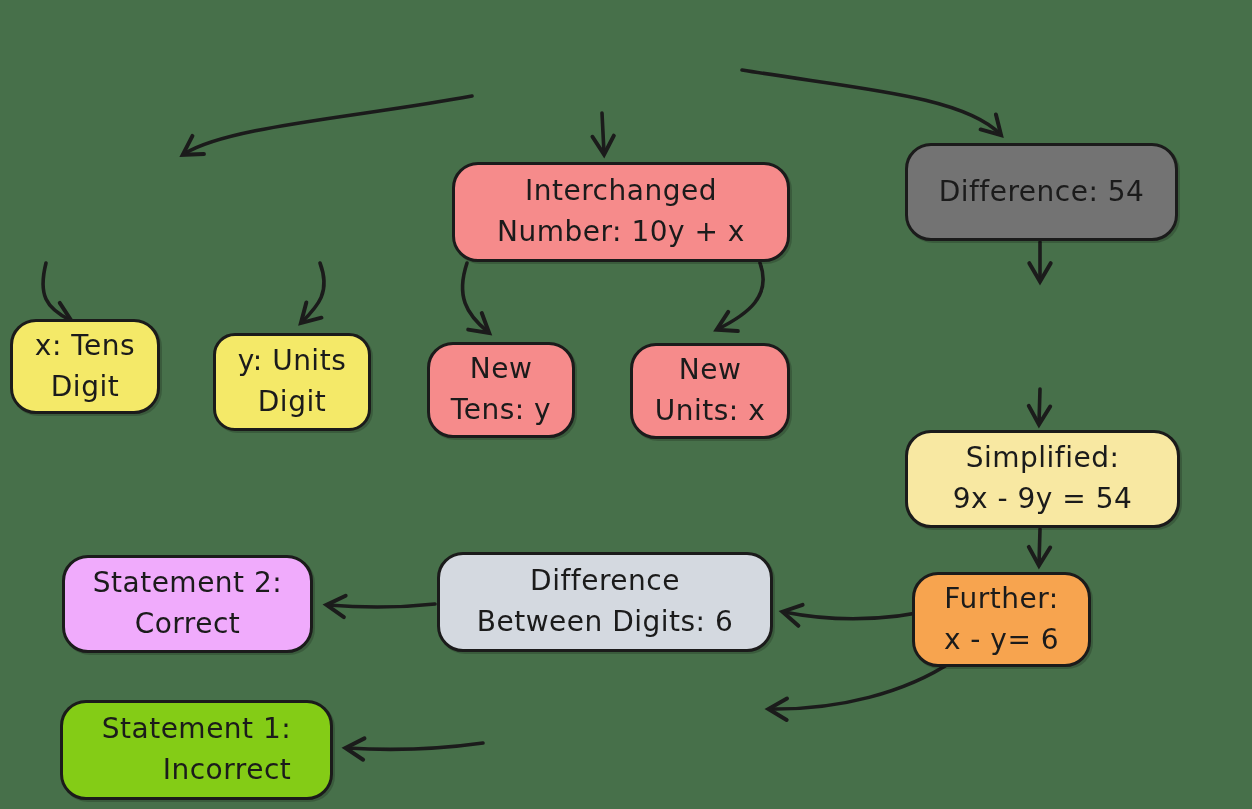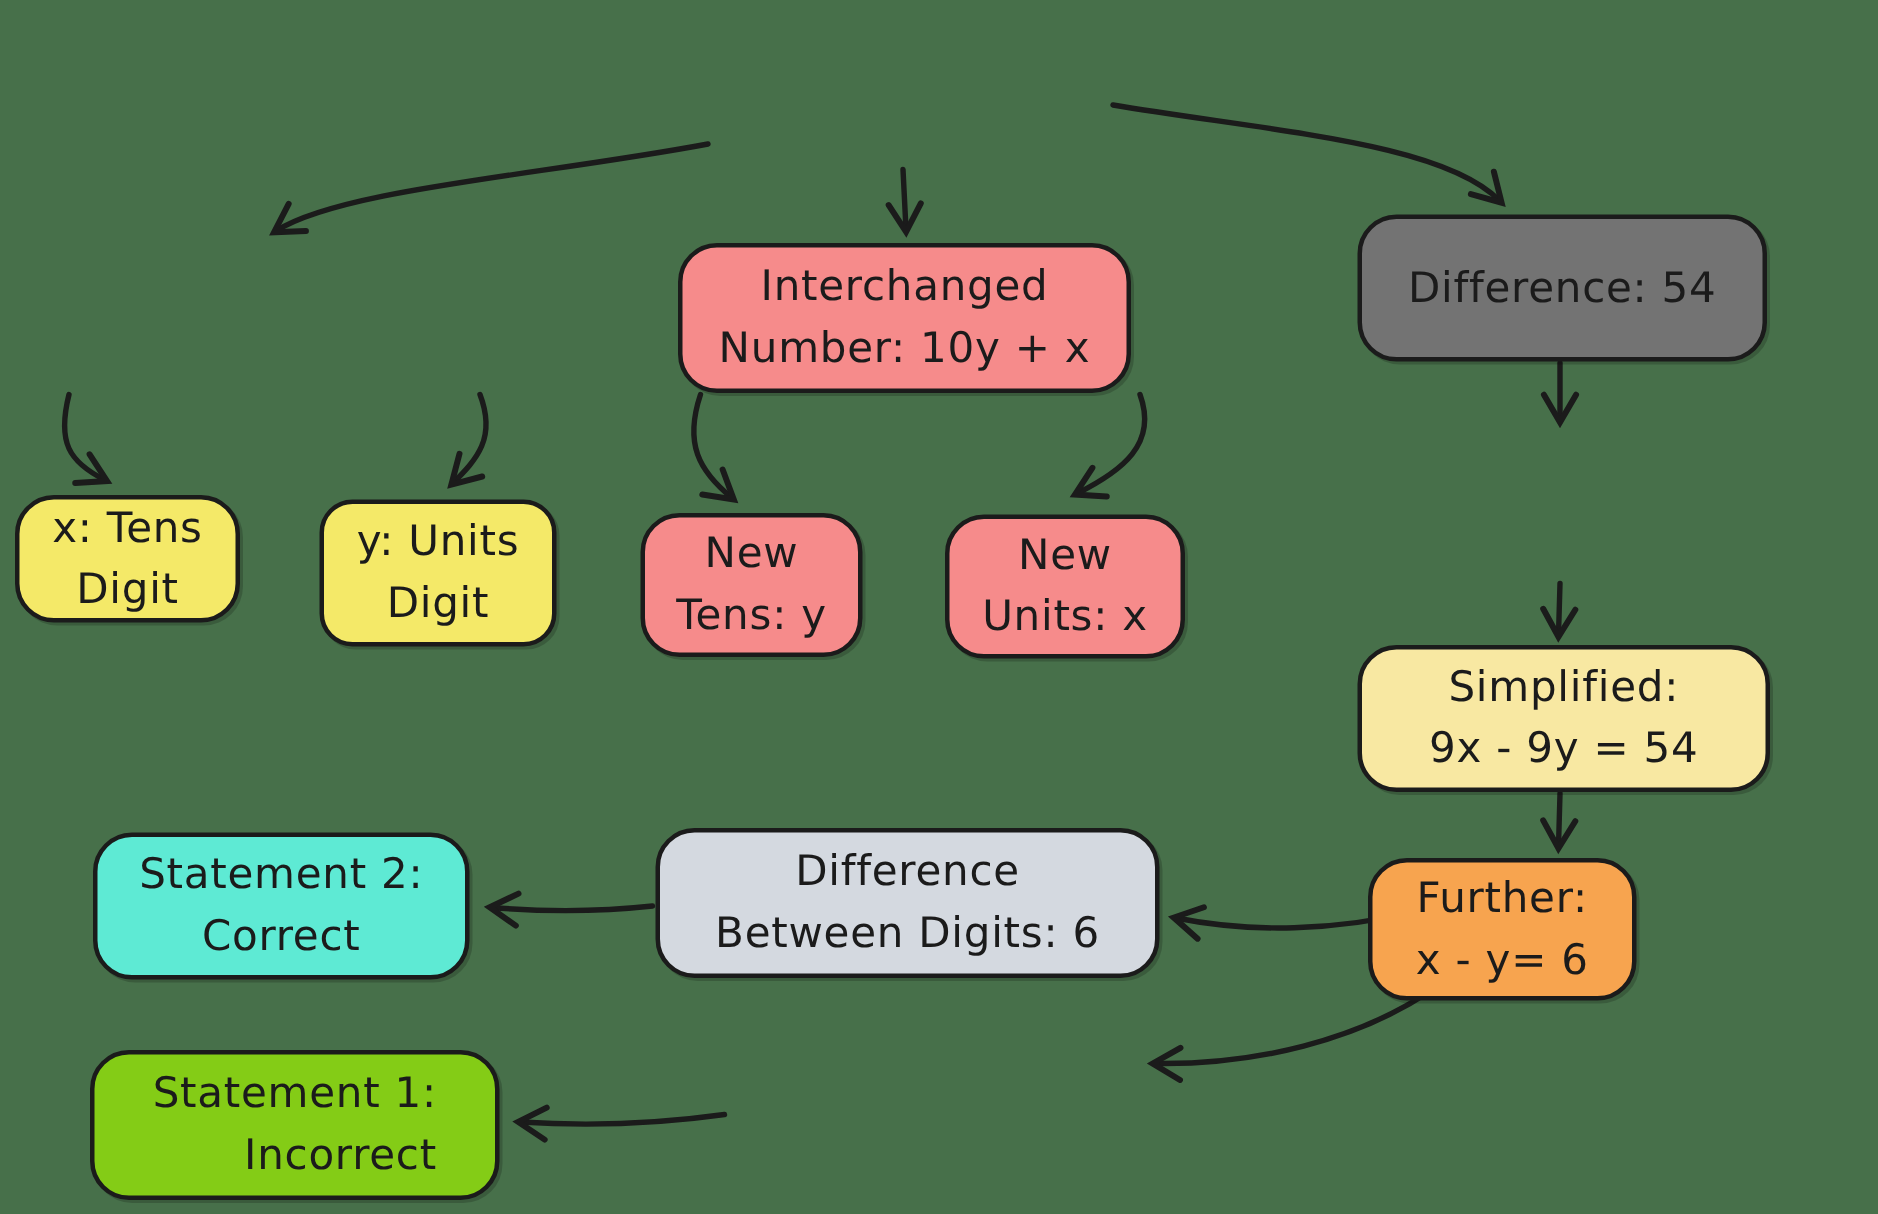--- a/index.html
+++ b/index.html
@@ -22,23 +22,23 @@
     text-align: center;
     white-space: pre-line;
     font-size: 28px; line-height: 1.45;
     color: #1b1b1b;
     letter-spacing: 0.5px;
     padding: 2px 10px;
     box-shadow: 2px 2px 0 rgba(0,0,0,0.18);
   }
   .n0  { left:458px; top:10px;  width:281px; height:101px; font-size:30px; }
   .n1  { left:32px;  top:165px; width:307px; height:97px;  }
-  .n2  { left:452px; top:162px; width:302px; height:100px; }
+  .n2  { left:452px; top:162px; width:338px; height:100px; }
   .n3  { left:905px; top:143px; width:273px; height:98px;  }
-  .n4  { left:10px;  top:330px; width:150px; height:85px;  }
+  .n4  { left:10px;  top:319px; width:150px; height:95px;  }
   .n5  { left:213px; top:333px; width:158px; height:98px;  }
   .n6  { left:427px; top:342px; width:148px; height:96px;  }
   .n7  { left:630px; top:343px; width:160px; height:96px;  }
   .n8  { left:843px; top:288px; width:395px; height:100px; }
   .n9  { left:905px; top:430px; width:275px; height:98px;  }
   .n10 { left:912px; top:572px; width:179px; height:95px;text-align:center;  }
   .n11 { left:437px; top:552px; width:336px; height:100px;text-align:center; }
   .n12 { left:62px;  top:555px; width:251px; height:98px;  }
   .n13 { left:485px; top:693px; width:268px; height:99px;  }
   .n14 { left:60px;  top:700px; width:273px; height:100px; }
@@ -81,18 +81,18 @@
   <div class="node n6" style="background: rgb(246, 139, 139);">New
 Tens: y</div>
   <div class="node n7" style="background: rgb(246, 139, 139);">New
 Units: x</div>
   <div class="node n9" style="background: rgb(248, 232, 162);">Simplified:
 9x - 9y = 54</div>
   <div class="node n10" style="background: rgb(247, 164, 79);">Further:
 x - y= 6</div>
   <div class="node n11" style="background: rgb(212, 217, 224);">Difference
 Between Digits: 6</div>
-  <div class="node n12" style="background: #5eead4;">Statement 2:
+  <div class="node n12" style="background: #f0abfc;">Statement 2:
 Correct</div>
   <div class="node n14" style="background: #84cc16; text-align: right;">Statement 1:
 Incorrect</div>
 
 </div>
 
 </body></html>

